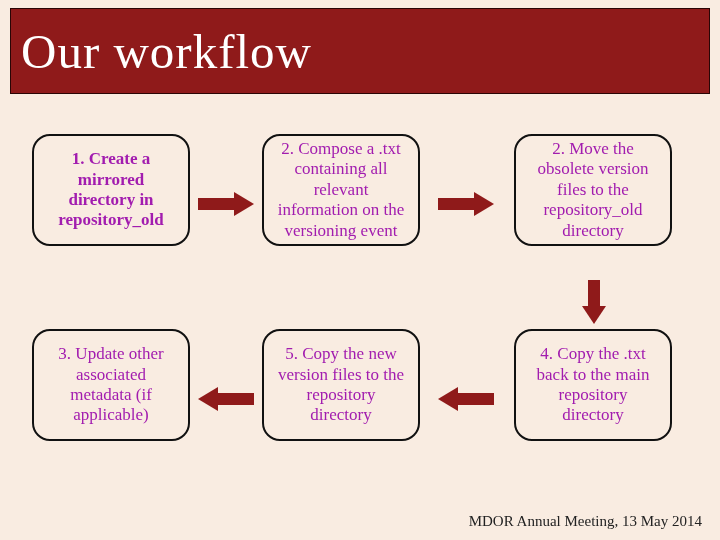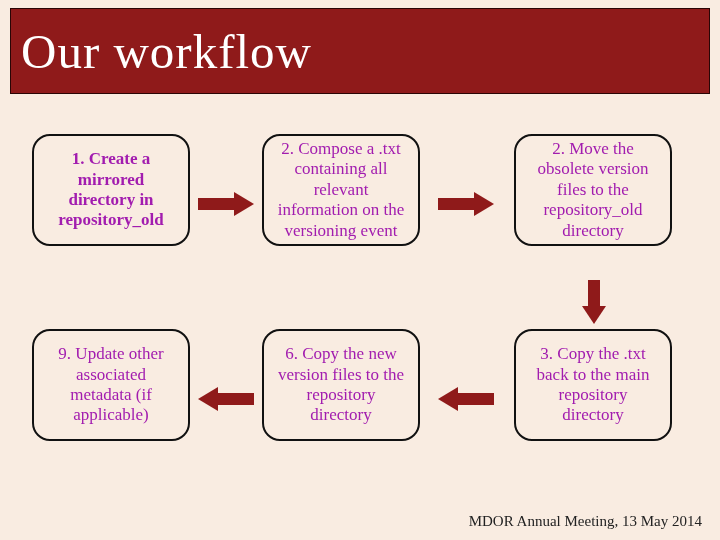--- a/index.html
+++ b/index.html
@@ -71,27 +71,27 @@
     <span>1. Create a mirrored directory in repository_old</span>
   </div>
   <div class="step" style="left:262px; top:40px;">
     <span>2. Compose a .txt containing all relevant information on the versioning event</span>
   </div>
   <div class="step" style="left:514px; top:40px;">
     <span>2. Move the obsolete version files to the repository_old directory</span>
   </div>
 
   <div class="step" style="left:32px; top:235px;">
-    <span>9. Update other associated metadata (if applicable)</span>
+    <span>3. Update other associated metadata (if applicable)</span>
   </div>
   <div class="step" style="left:262px; top:235px;">
-    <span>6. Copy the new version files to the repository directory</span>
+    <span>5. Copy the new version files to the repository directory</span>
   </div>
   <div class="step" style="left:514px; top:235px;">
-    <span>3. Copy the .txt back to the main repository directory</span>
+    <span>4. Copy the .txt back to the main repository directory</span>
   </div>
 
   <svg class="arrow" style="left:198px; top:98px;" width="56" height="24">
     <rect x="0" y="6" width="36" height="12" fill="#8f1a1a"></rect>
     <polygon points="36,0 56,12 36,24" fill="#8f1a1a"></polygon>
   </svg>
   <svg class="arrow" style="left:438px; top:98px;" width="56" height="24">
     <rect x="0" y="6" width="36" height="12" fill="#8f1a1a"></rect>
     <polygon points="36,0 56,12 36,24" fill="#8f1a1a"></polygon>
   </svg>

